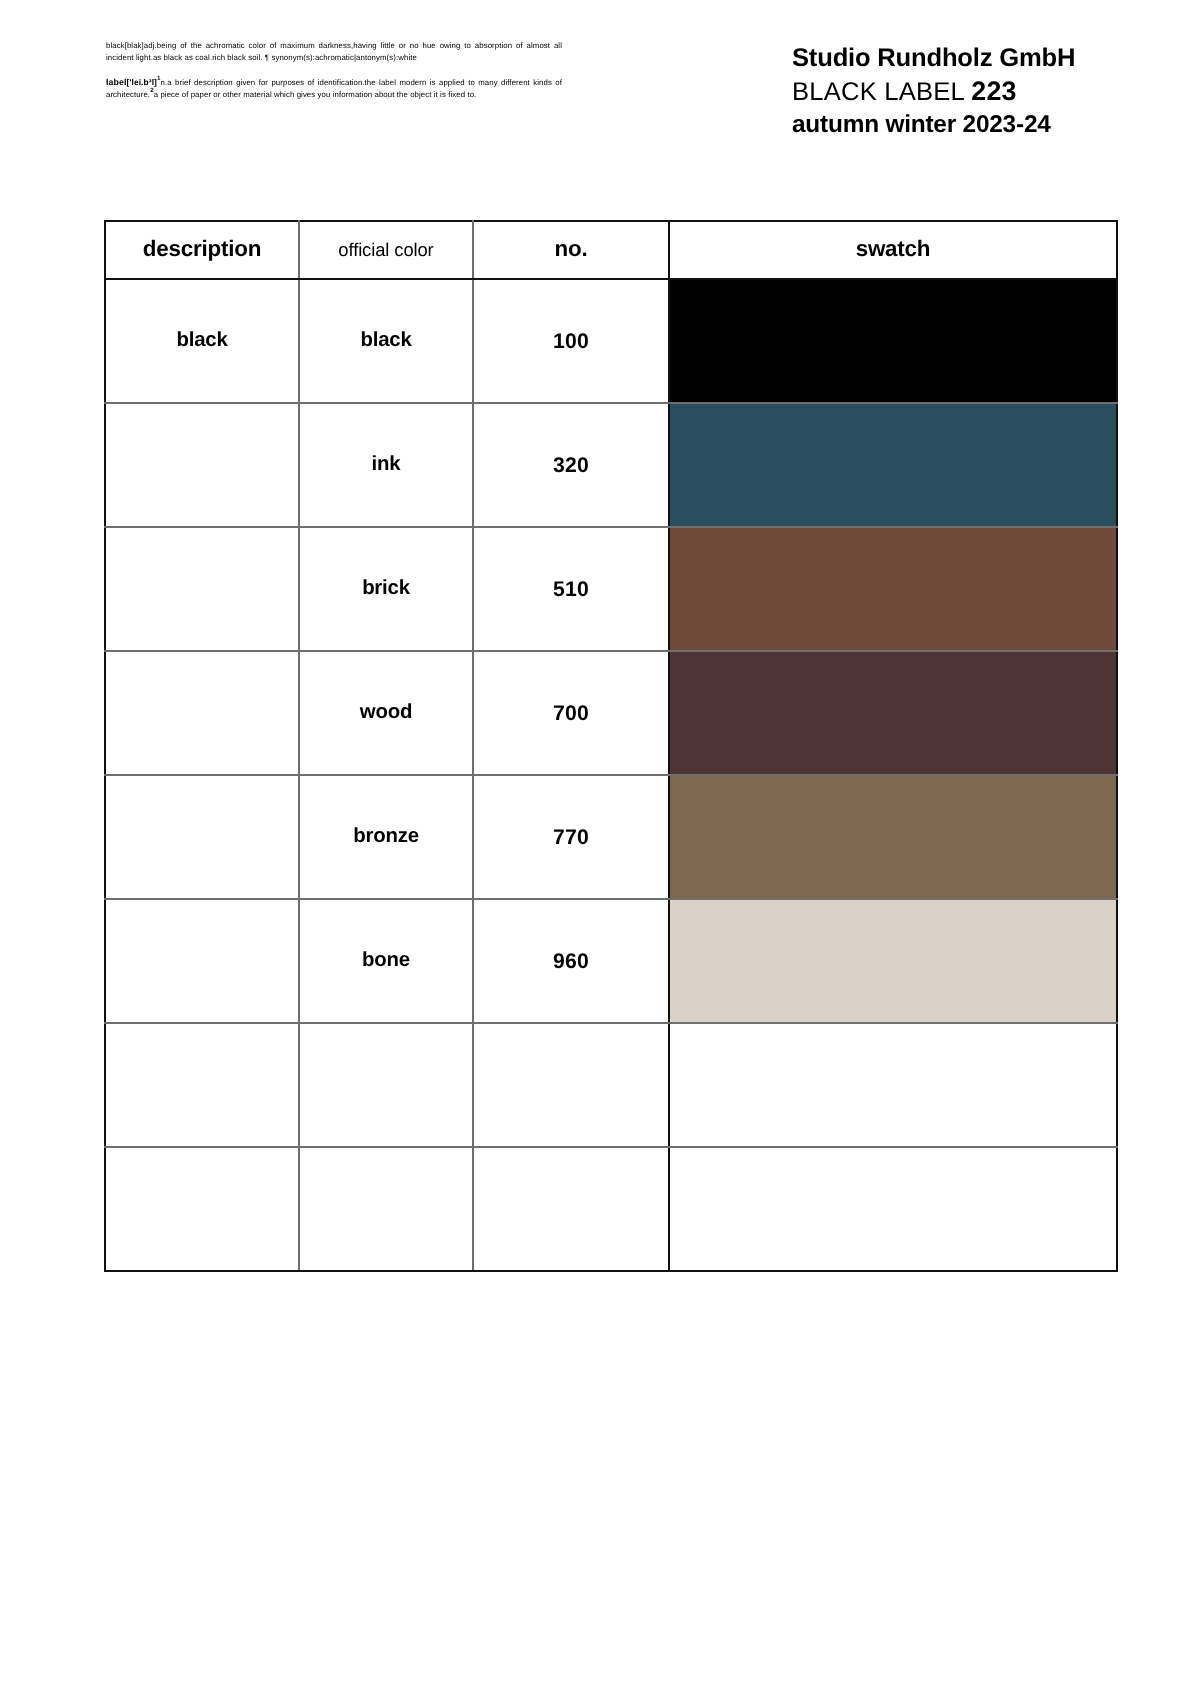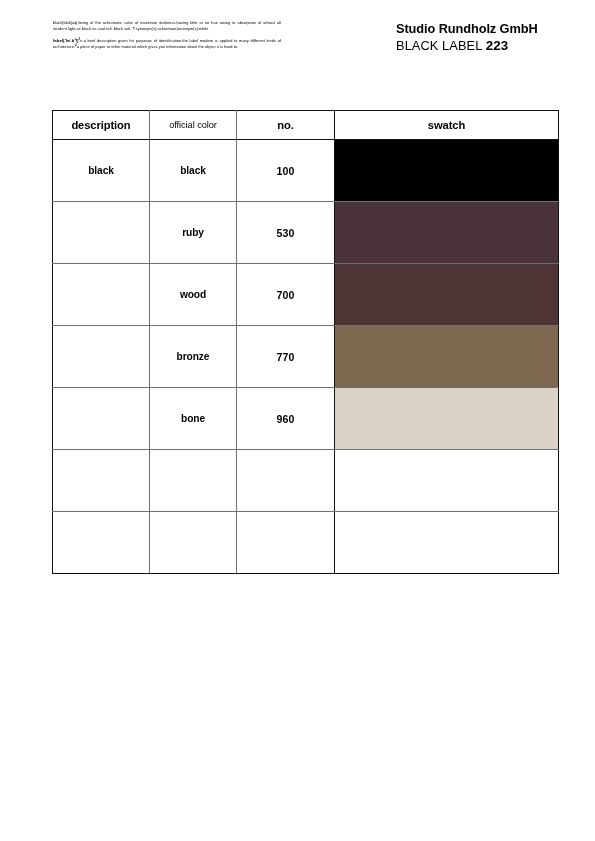--- a/index.html
+++ b/index.html
@@ -137,20 +137,21 @@
 
   <div id="definitions">
     <p class="para">black[blak]adj.being of the achromatic color of maximum darkness,having little or no hue owing to absorption of almost all incident light.as black as coal.rich black soil. ¶ synonym(s):achromatic|antonym(s):white</p>
     <p class="para"><span class="term">label</span><span class="pron">['lei.b³l]</span><span class="sense">1</span><span>n.a brief description given for purposes of identification.the label modern is applied to many different kinds of architecture.</span><span class="sense">2</span><span>a piece of paper or other material which gives you information about the object it is fixed to.</span></p>
   </div>
 
   <div id="brand-block">
     <span class="line b-company">Studio Rundholz GmbH</span>
     <span class="line b-label"><span>BLACK LABEL</span>
       <span class="code">223</span></span>
+    <span class="line b-season">autumn winter 2023-24</span>
   </div>
 
 </div>
 
 <table id="color-table">
   <thead>
     <tr>
       <th class="c-desc">description</th>
       <th class="c-off">official color</th>
       <th class="c-no">no.</th>
@@ -161,24 +162,32 @@
       <tr>
         <td class="c-desc">black</td>
         <td class="c-off">black</td>
         <td class="c-no">100</td>
         <td class="c-swatch">
           <span class="swatch-fill" style="background: rgb(0, 0, 0);"></span>
         </td>
       </tr>
       <tr>
         <td class="c-desc"></td>
-        <td class="c-off">ruby</td>
-        <td class="c-no">530</td>
-        <td class="c-swatch">
-          <span class="swatch-fill" style="background: rgb(74, 51, 58);"></span>
+        <td class="c-off">ink</td>
+        <td class="c-no">320</td>
+        <td class="c-swatch">
+          <span class="swatch-fill" style="background: rgb(42, 78, 94);"></span>
+        </td>
+      </tr>
+      <tr>
+        <td class="c-desc"></td>
+        <td class="c-off">brick</td>
+        <td class="c-no">510</td>
+        <td class="c-swatch">
+          <span class="swatch-fill" style="background: rgb(110, 74, 58);"></span>
         </td>
       </tr>
       <tr>
         <td class="c-desc"></td>
         <td class="c-off">wood</td>
         <td class="c-no">700</td>
         <td class="c-swatch">
           <span class="swatch-fill" style="background: rgb(78, 52, 52);"></span>
         </td>
       </tr>

